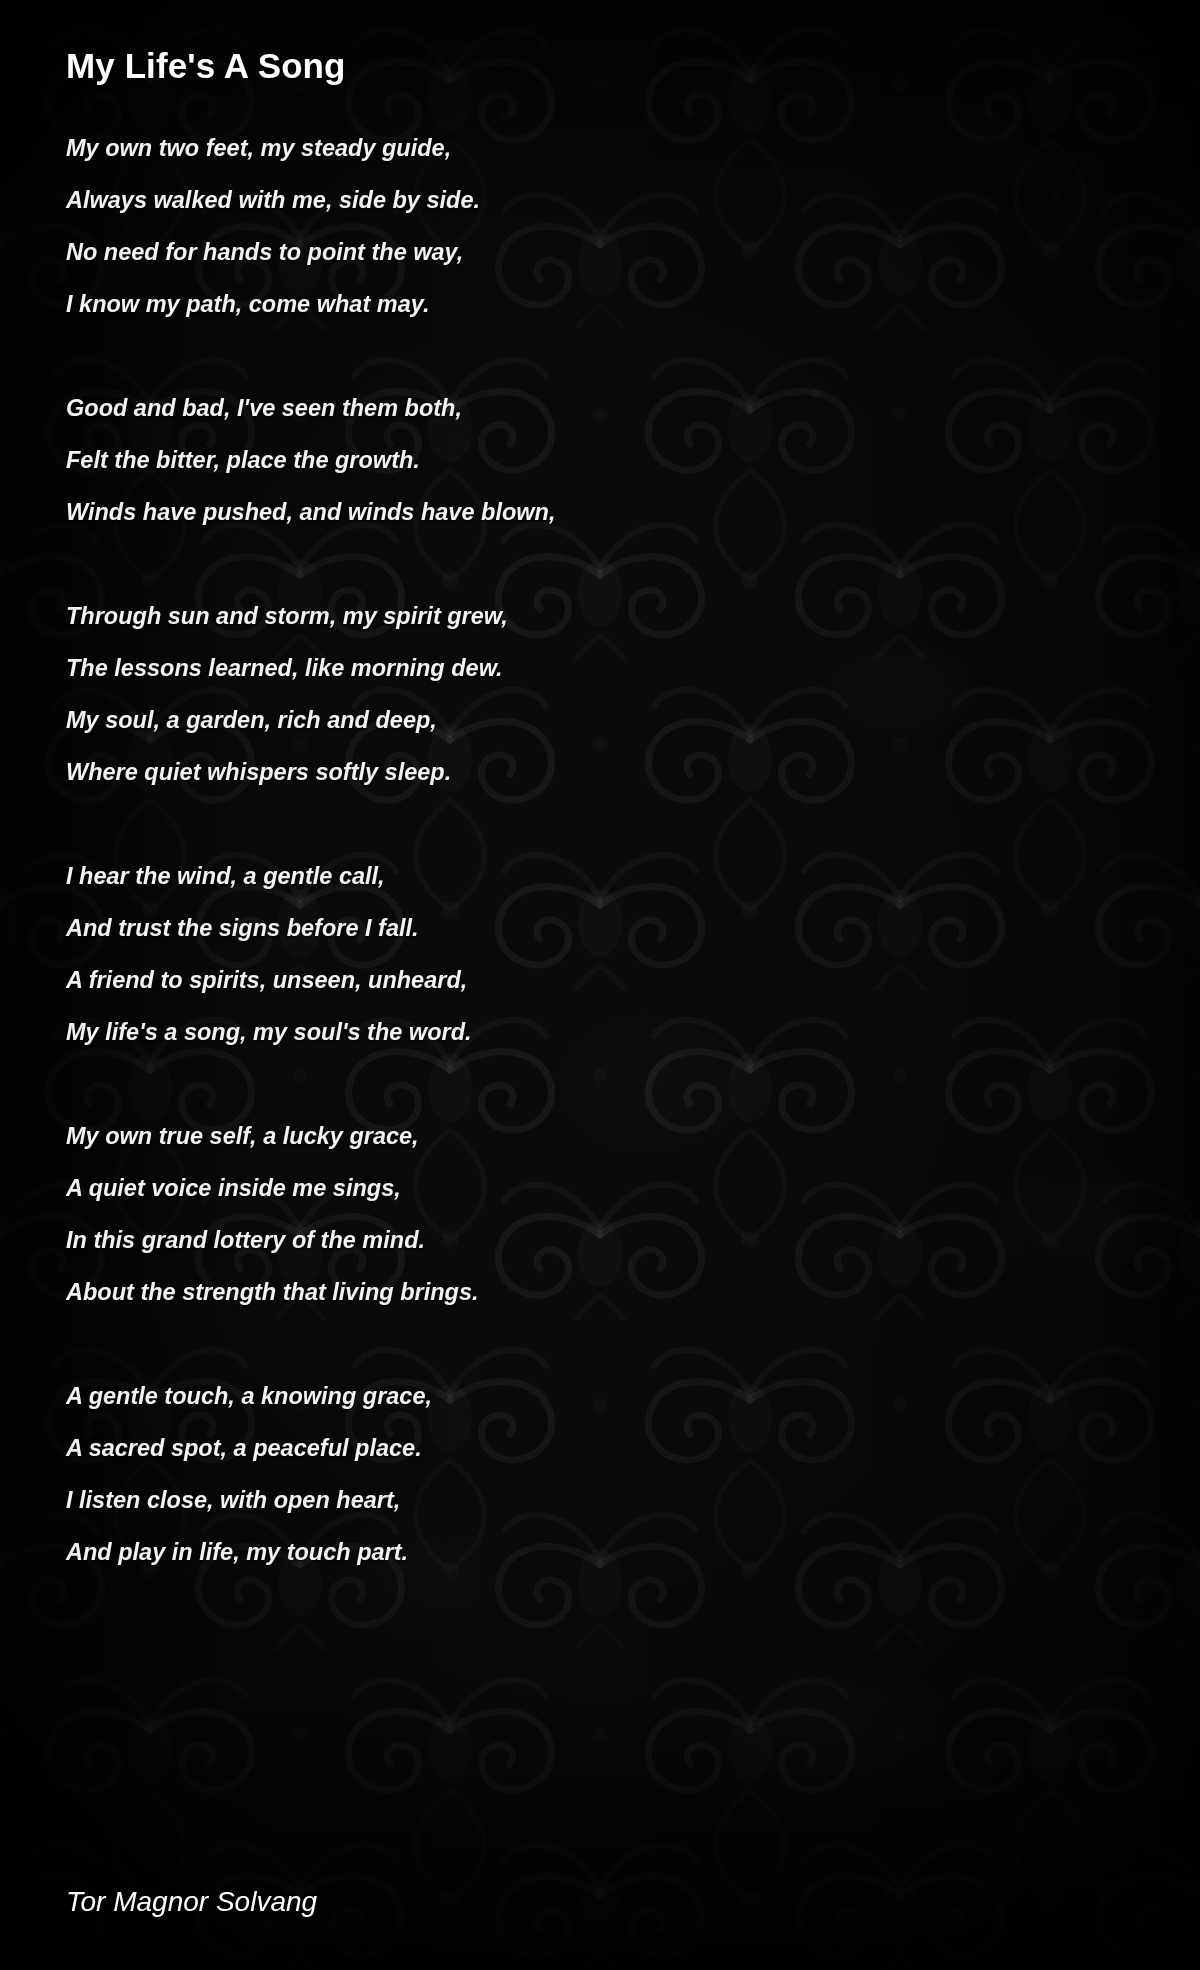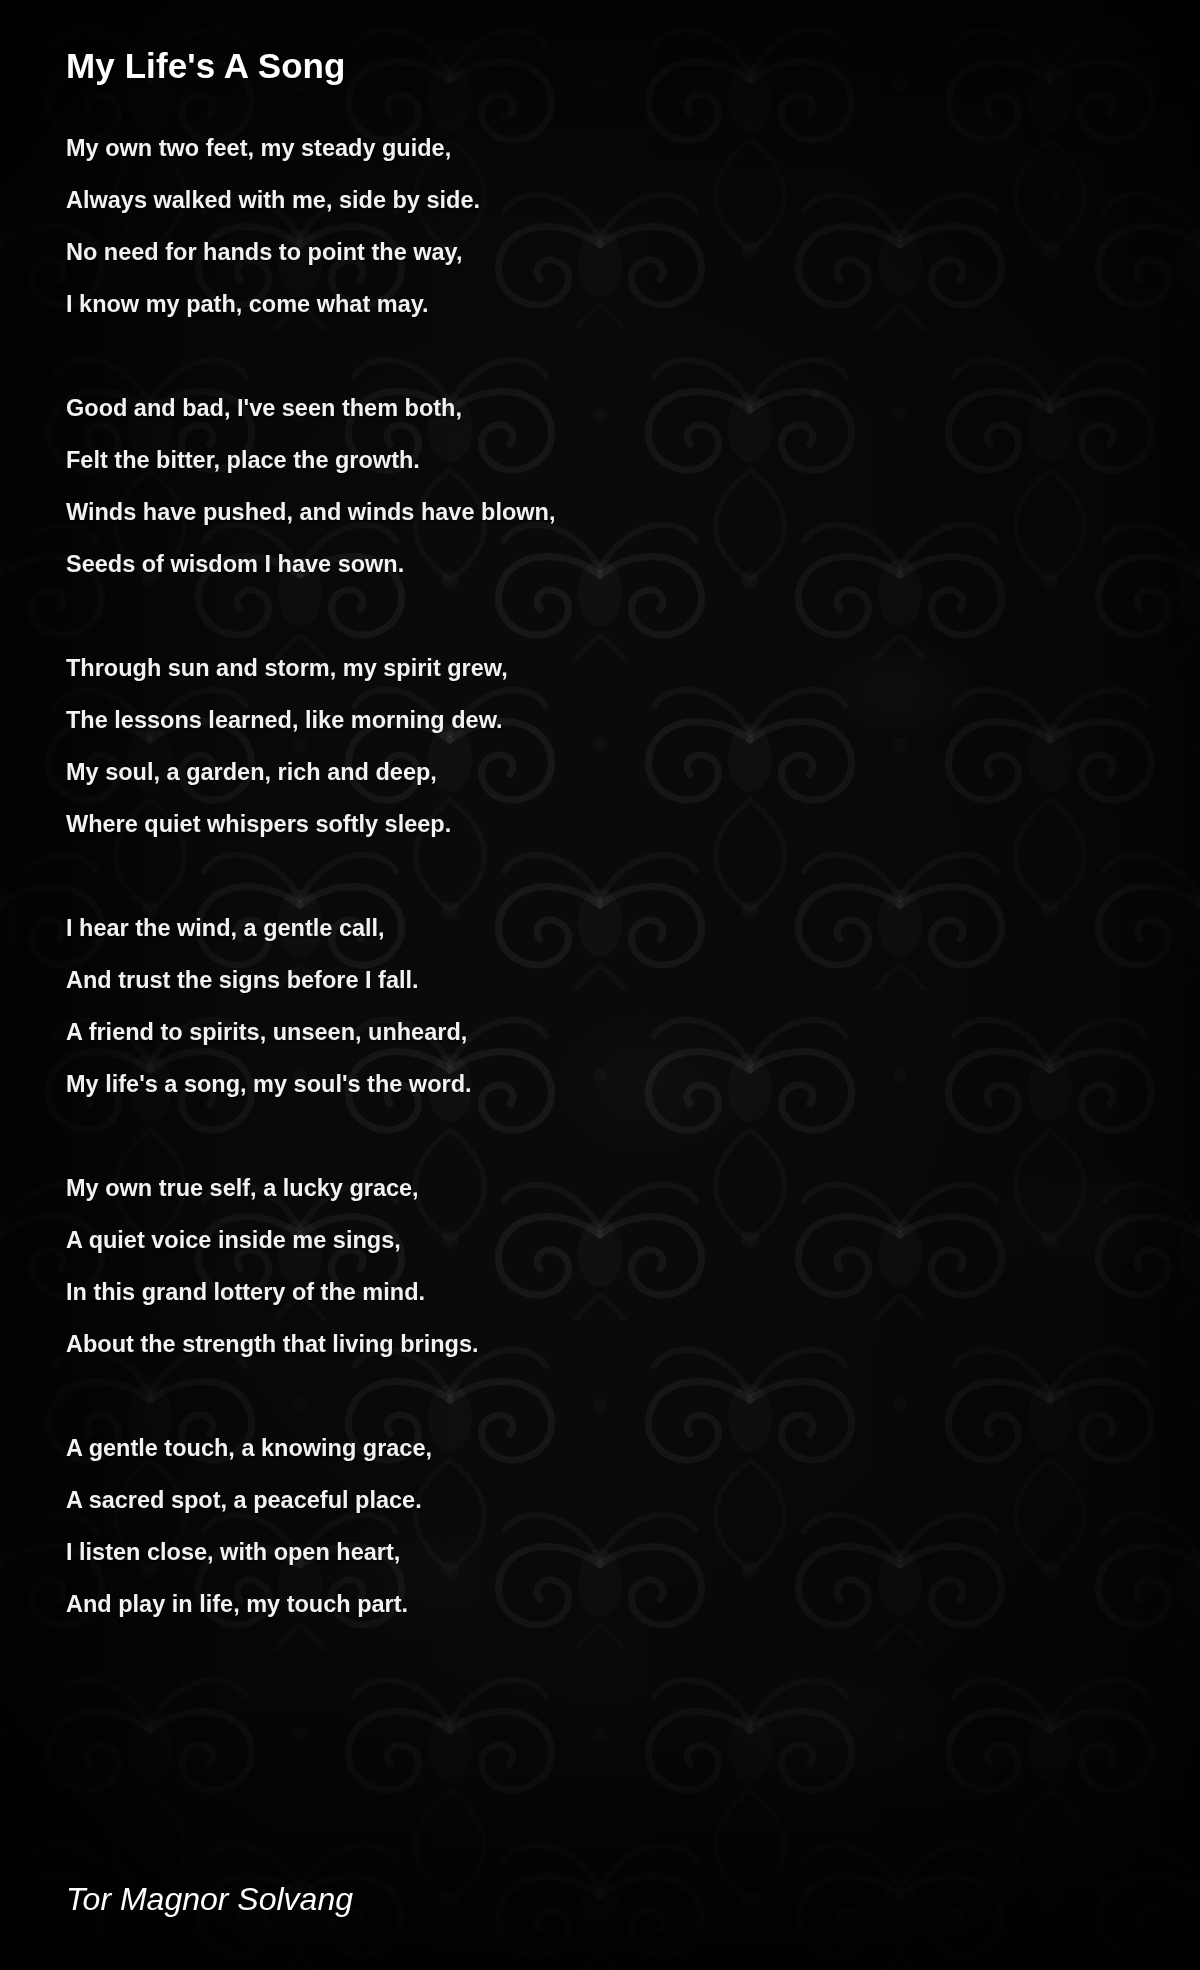--- a/index.html
+++ b/index.html
@@ -74,36 +74,37 @@
     text-shadow: 0 1px 2px rgba(0,0,0,0.9);
   }
   .stanza {
     margin: 0 0 52px 0;
   }
   .stanza:last-child {
     margin-bottom: 0;
   }
   .line {
     white-space: pre;
+    font-style: italic;
   }
   .signature {
     color: #f2f2f2;
     font-size: 23.5px;
     font-weight: bold;
     line-height: 52px;
     margin-top: 42px;
     text-shadow: 0 1px 2px rgba(0,0,0,0.9);
   }
   .author {
     position: absolute;
     left: 66px;
     bottom: 52px;
     z-index: 6;
     color: #ffffff;
-    font-size: 32px;
+    font-size: 28px;
     font-style: italic;
     font-family: "Liberation Sans", sans-serif;
     text-shadow: 0 1px 3px rgba(0,0,0,0.95);
     text-align: right;
   }
 </style>
 </head>
 <body>
 
 <div class="page">
@@ -145,21 +146,20 @@
         <div class="line">My own two feet, my steady guide,</div>
         <div class="line">Always walked with me, side by side.</div>
         <div class="line">No need for hands to point the way,</div>
         <div class="line">I know my path, come what may.</div>
       </div>
 
       <div class="stanza">
         <div class="line">Good and bad, I've seen them both,</div>
         <div class="line">Felt the bitter, place the growth.</div>
         <div class="line">Winds have pushed, and winds have blown,</div>
-        <div class="line">Seeds of wisdom I have sown.</div>
       </div>
 
       <div class="stanza">
         <div class="line">Through sun and storm, my spirit grew,</div>
         <div class="line">The lessons learned, like morning dew.</div>
         <div class="line">My soul, a garden, rich and deep,</div>
         <div class="line">Where quiet whispers softly sleep.</div>
       </div>
 
       <div class="stanza">

